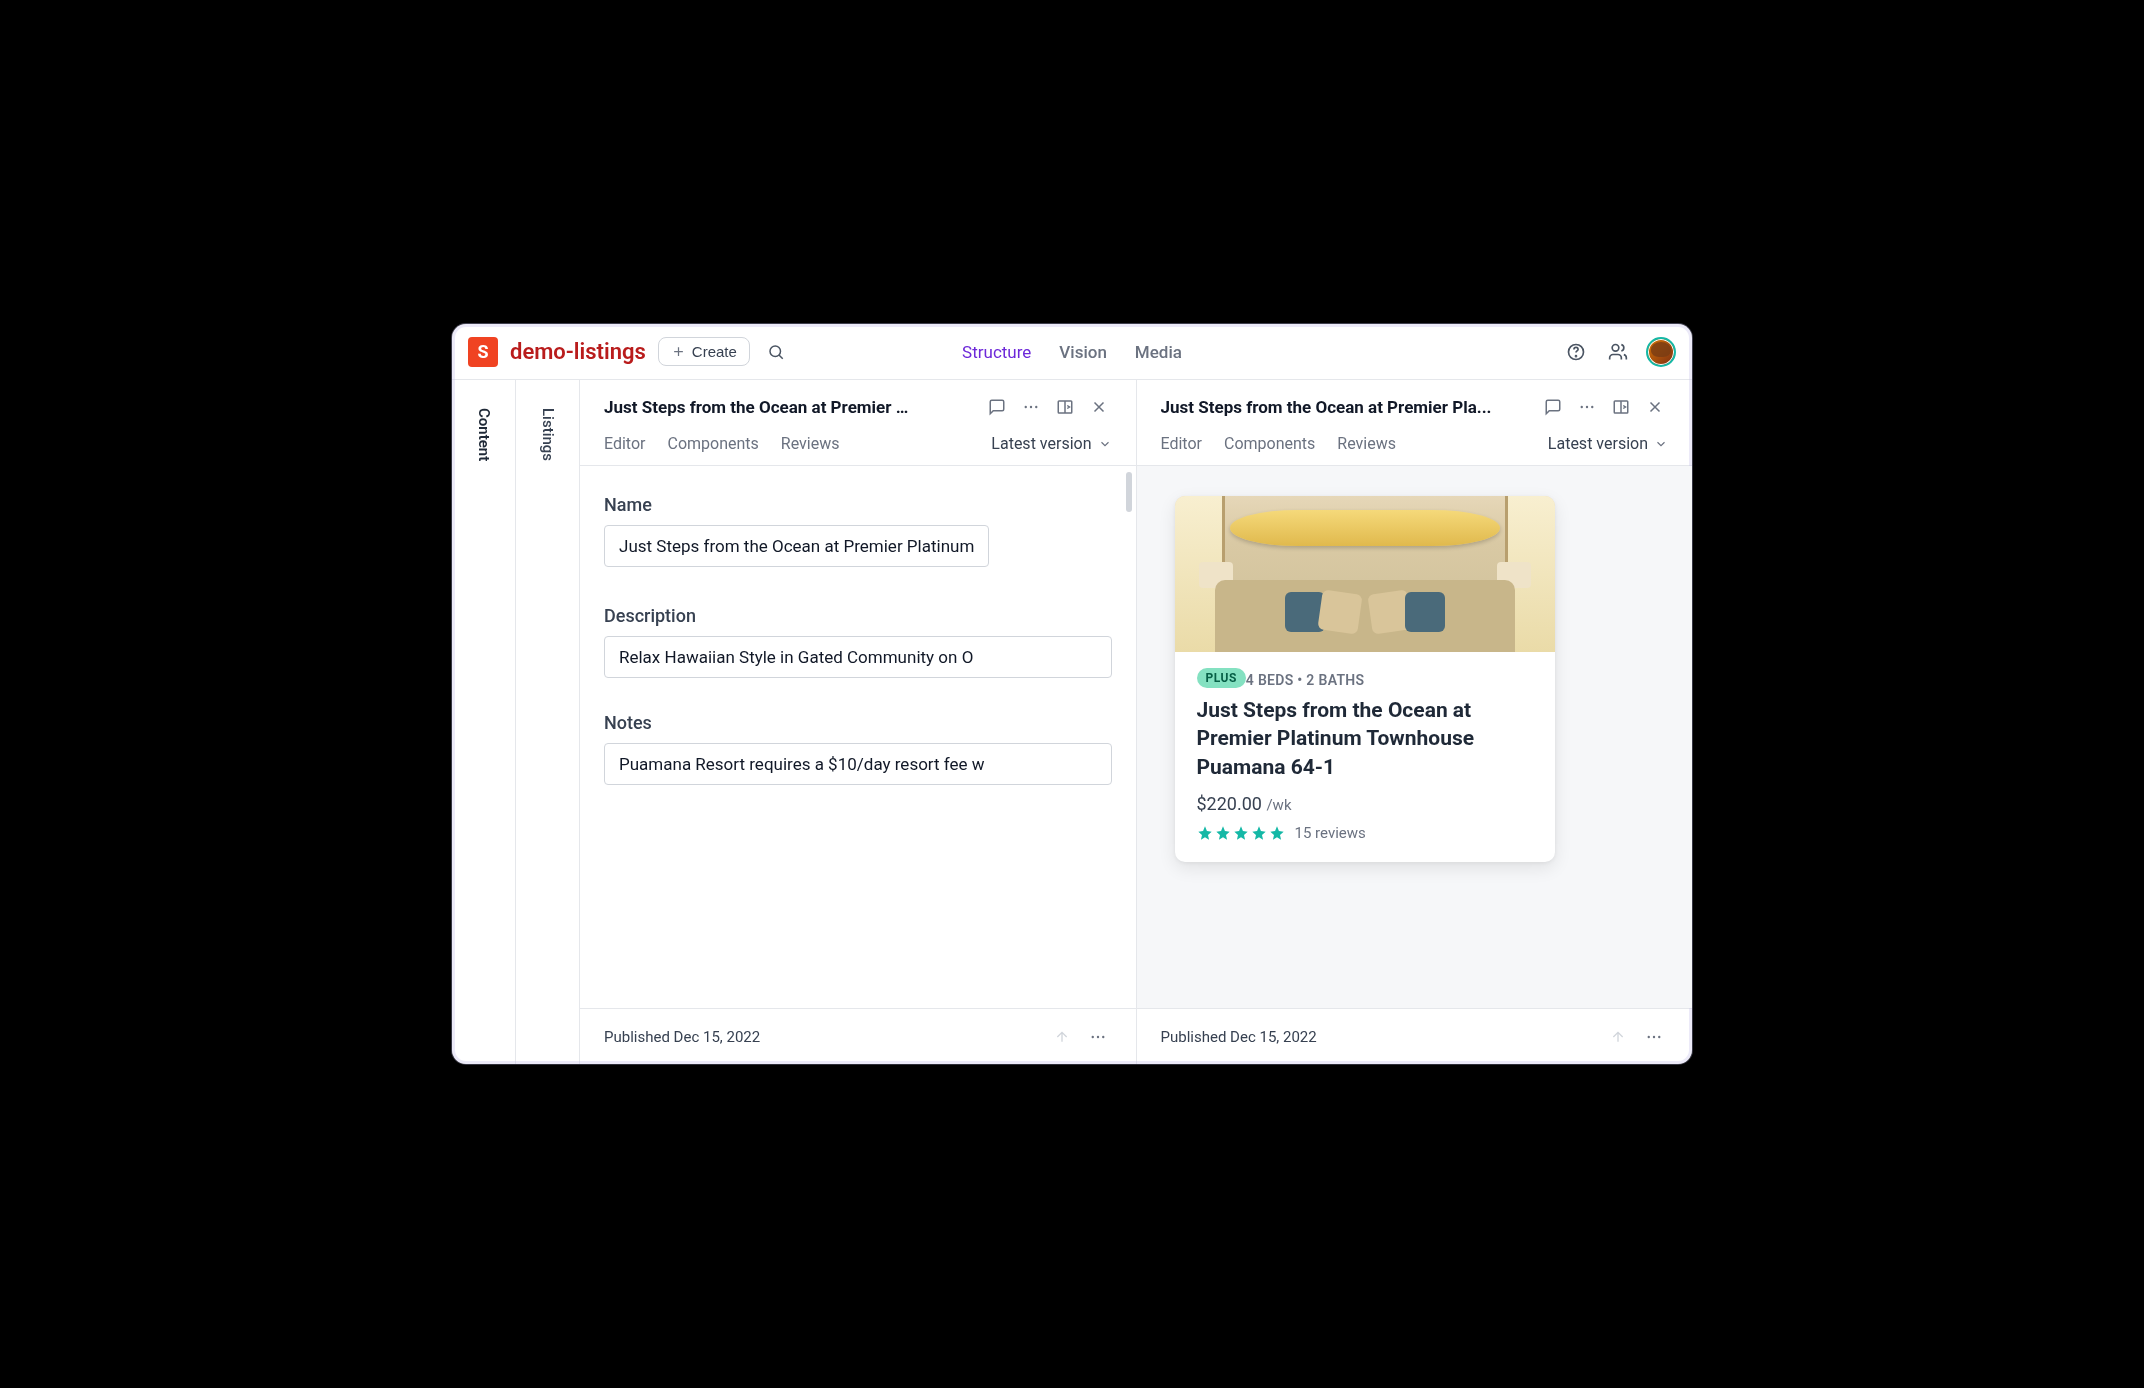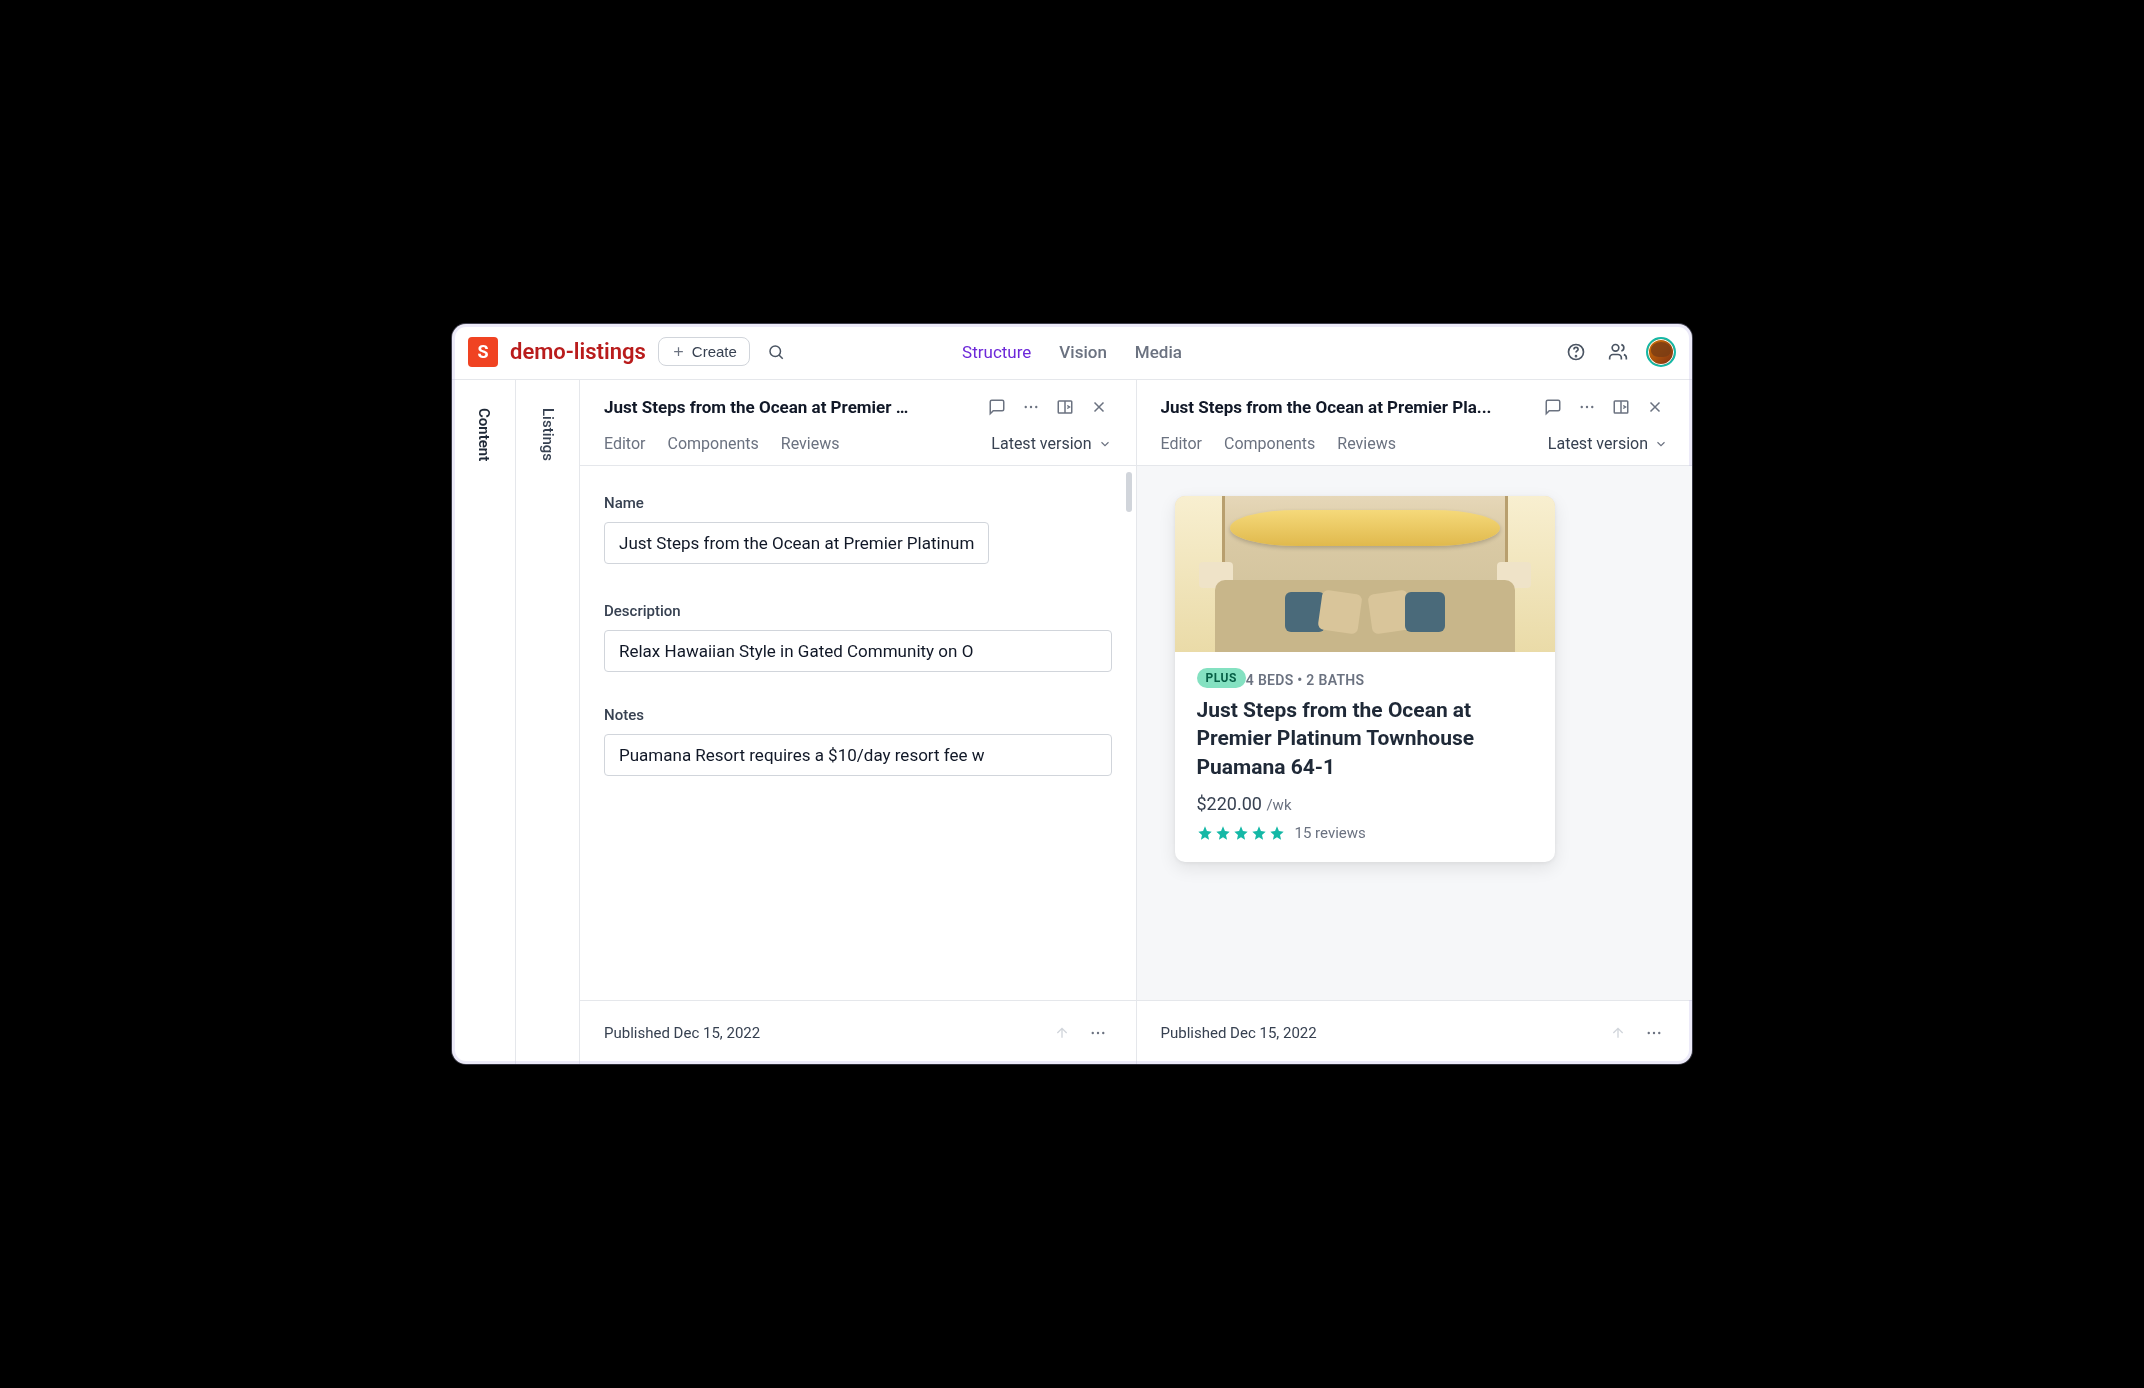--- a/index.html
+++ b/index.html
@@ -84,30 +84,30 @@
   .pane-actions { display:flex; gap:8px; color:#6b7280; }
   .pane-actions .icon-btn { width:26px;height:26px; }
   .pane-tabs { display:flex; align-items:flex-end; gap:22px; margin-top:14px; }
   .pane-tab { font-size:16px; color:#6b7280; padding-bottom:12px; cursor:pointer; }
   .version-dd { margin-left:auto; display:flex; align-items:center; gap:6px; font-size:16px; color:#374151; cursor:pointer; padding-bottom:12px;}
   
   .pane-body { flex:1; overflow:auto; position:relative; }
   .pane-body.grey { background:#f6f7f9; }
   .form-pad { padding:28px 24px 10px; }
   .field { margin-bottom:34px; }
-  .field-label { font-size:15px; font-weight:500; color:#374151; margin-bottom:10px; display:block;}
+  .field-label { font-size:18px; font-weight:500; color:#374151; margin-bottom:10px; display:block;}
   .field-input {
     width:100%; border:1px solid #d1d5db; border-radius:4px;
     padding:10px 14px; font-size:17px; color:#111827;
     white-space:nowrap; overflow:hidden; text-overflow:clip;
   }
   .field-input.w-auto { width:auto; display:inline-block; max-width:100%; }
 
   .pane-foot {
-    height:64px; border-top:1px solid #e5e7eb;
+    height:56px; border-top:1px solid #e5e7eb;
     display:flex; align-items:center; padding:0 24px;
     font-size:15px; color:#374151; gap:8px;
   }
   .pane-foot .spacer{flex:1}
   .foot-icon{color:#d1d5db;}
 
   
   .preview-wrap { padding:30px 38px; }
   .card {
     background:#fff; border-radius:10px;

